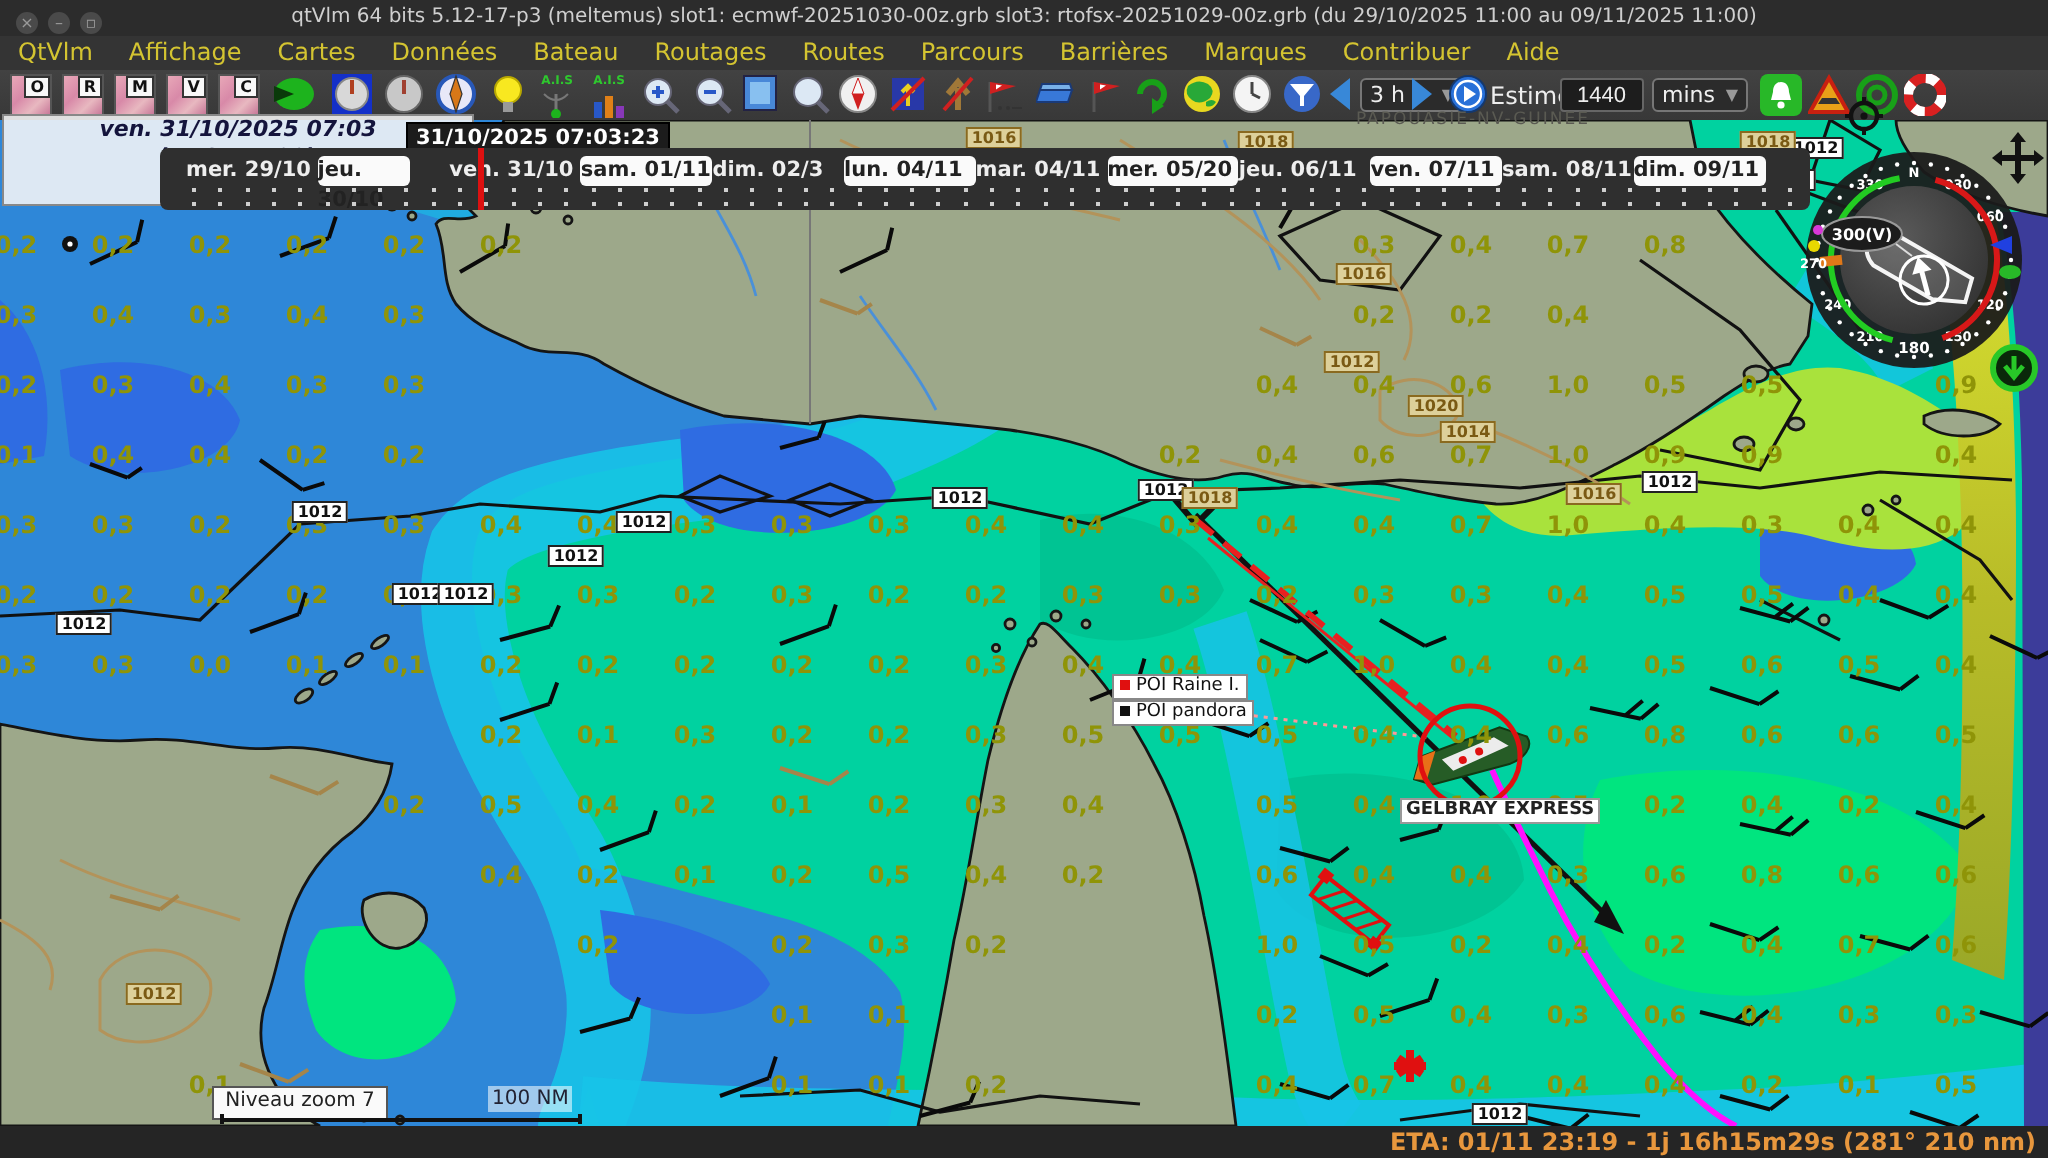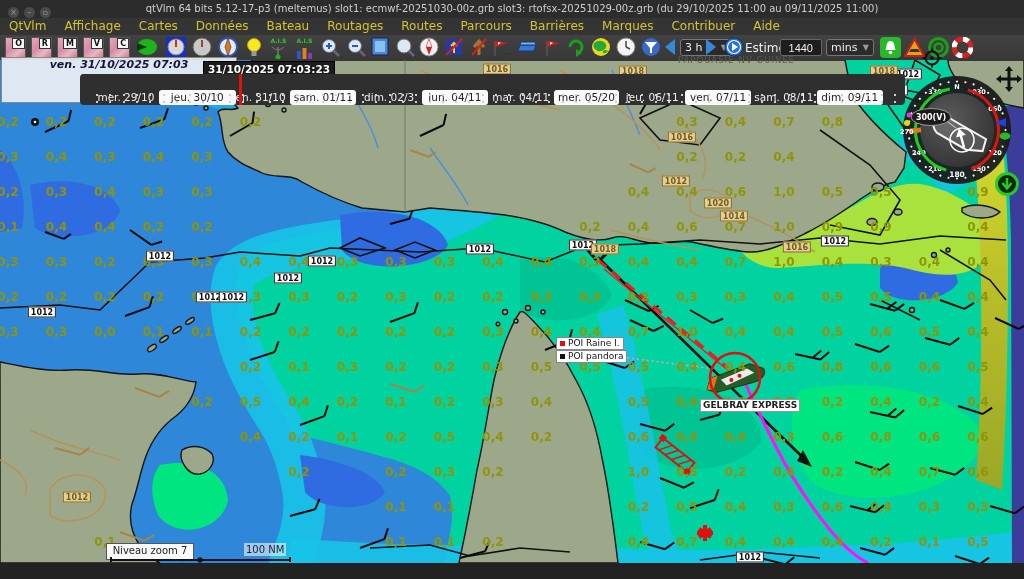--- a/index.html
+++ b/index.html
@@ -43,21 +43,21 @@
     line-height:11px;padding:0 3px;white-space:nowrap;}
   .poi .sq{display:inline-block;width:5px;height:5px;margin-right:3px;}
   
   #info-panel{left:1px;top:57px;width:234px;height:44px;background:rgba(246,246,246,0.88);
     border:1px solid #888;font-size:11px;font-weight:bold;text-align:center;line-height:14px;}
   #info-ref{color:#cc1111;}
   #info-now{color:#14143c;font-style:italic;}
   #info-utc{color:#14143c;}
   
   #timeline{left:80px;top:74px;width:825px;height:31px;background:#2f2f2f;border-radius:4px;}
-  .tseg{position:absolute;top:16px;height:15px;font-size:10.5px;line-height:15px;text-align:center;}
+  .tseg{position:absolute;top:4px;height:15px;font-size:10.5px;line-height:15px;font-weight:bold;}
   .tseg.light{background:#fafafa;color:#222;border-radius:3px;}
   .tseg.dark{color:#eee;}
   .tdot{position:absolute;width:2px;height:2px;background:#cfcfcf;}
   #tl-cursor{position:absolute;left:159px;top:0;width:3px;height:31px;background:#dd1111;}
   #tl-tooltip{left:203px;top:61px;width:130px;height:15px;background:#1c1c1c;color:#fff;
     font-size:10.5px;font-weight:bold;text-align:center;line-height:15px;border:1px solid #000;}
   
   #region-label{color:#5a5a52;font-size:8.5px;letter-spacing:1px;}
   #boat-label{background:#fff;border:1px solid #999;color:#222;font-size:9px;font-weight:bold;
     padding:0 2px;line-height:11px;}
@@ -761,21 +761,21 @@
 
   <div class="abs" id="info-panel">
     <div id="info-now">ven. 31/10/2025 07:03</div>
     <div id="info-utc">(UTC+11:00)</div>
   </div>
 
   <div class="abs" id="tl-tooltip">31/10/2025 07:03:23</div>
   <div class="abs" id="timeline">
 
   <div class="tseg dark" style="left: 13px; width: 65.8px;">mer. 29/10</div>
-      <div class="tseg light" style="left: 78.8px; width: 77px;">jeu. 30/10</div>
+      <div class="tseg light" style="left: 78.8px; width: 46px;">jeu. 30/10</div>
       <div class="tseg dark" style="left: 144.6px; width: 65.8px;">ven. 31/10</div>
       <div class="tseg light" style="left: 210.4px; width: 65.8px;">sam. 01/11</div>
       <div class="tseg dark" style="left: 276.2px; width: 65.8px;">dim. 02/3</div>
       <div class="tseg light" style="left: 342px; width: 65.8px;">lun. 04/11</div>
       <div class="tseg dark" style="left: 407.8px; width: 65.8px;">mar. 04/11</div>
       <div class="tseg light" style="left: 473.6px; width: 65.8px;">mer. 05/20</div>
       <div class="tseg dark" style="left: 539.4px; width: 65.8px;">jeu. 06/11</div>
       <div class="tseg light" style="left: 605.2px; width: 65.8px;">ven. 07/11</div>
       <div class="tseg dark" style="left: 671px; width: 65.8px;">sam. 08/11</div>
       <div class="tseg light" style="left: 736.8px; width: 65.8px;">dim. 09/11</div>
@@ -1007,14 +1007,17 @@
   </svg>
 
   <div class="abs" id="zoom-box">Niveau zoom 7</div>
   <div class="abs" id="scale-label">100 NM</div>
   <div class="abs" id="scale-bar">
       <div></div>
     </div>
 
   <div class="abs" id="boat-label" style="left:700px;top:399px">GELBRAY EXPRESS</div>
 
+  <div class="abs" id="statusbar">
+    <span>ETA: 01/11 23:19 - 1j 16h15m29s (281° 210 nm)</span>
+  </div>
 
 </div>
 
 </body></html>

